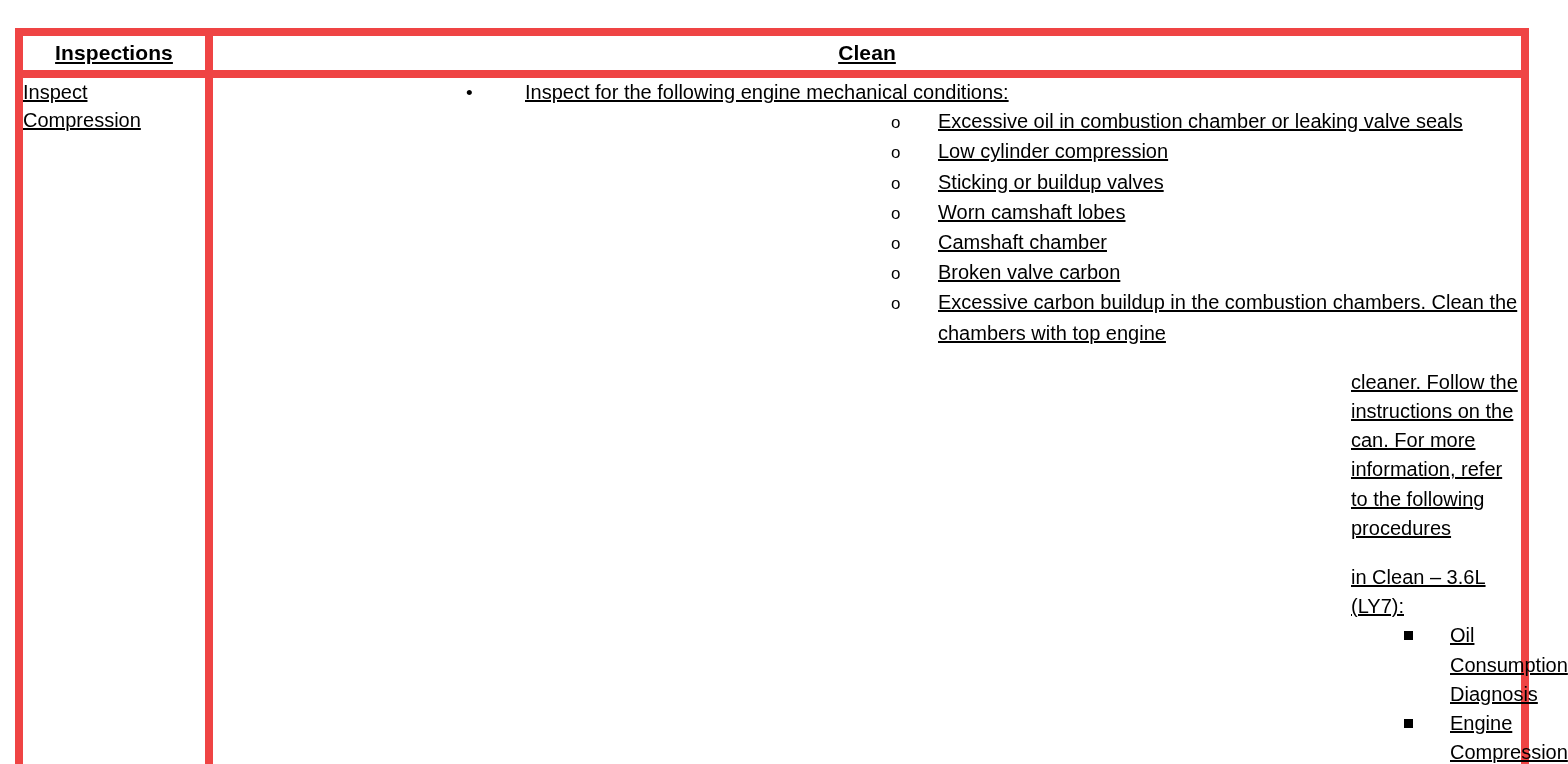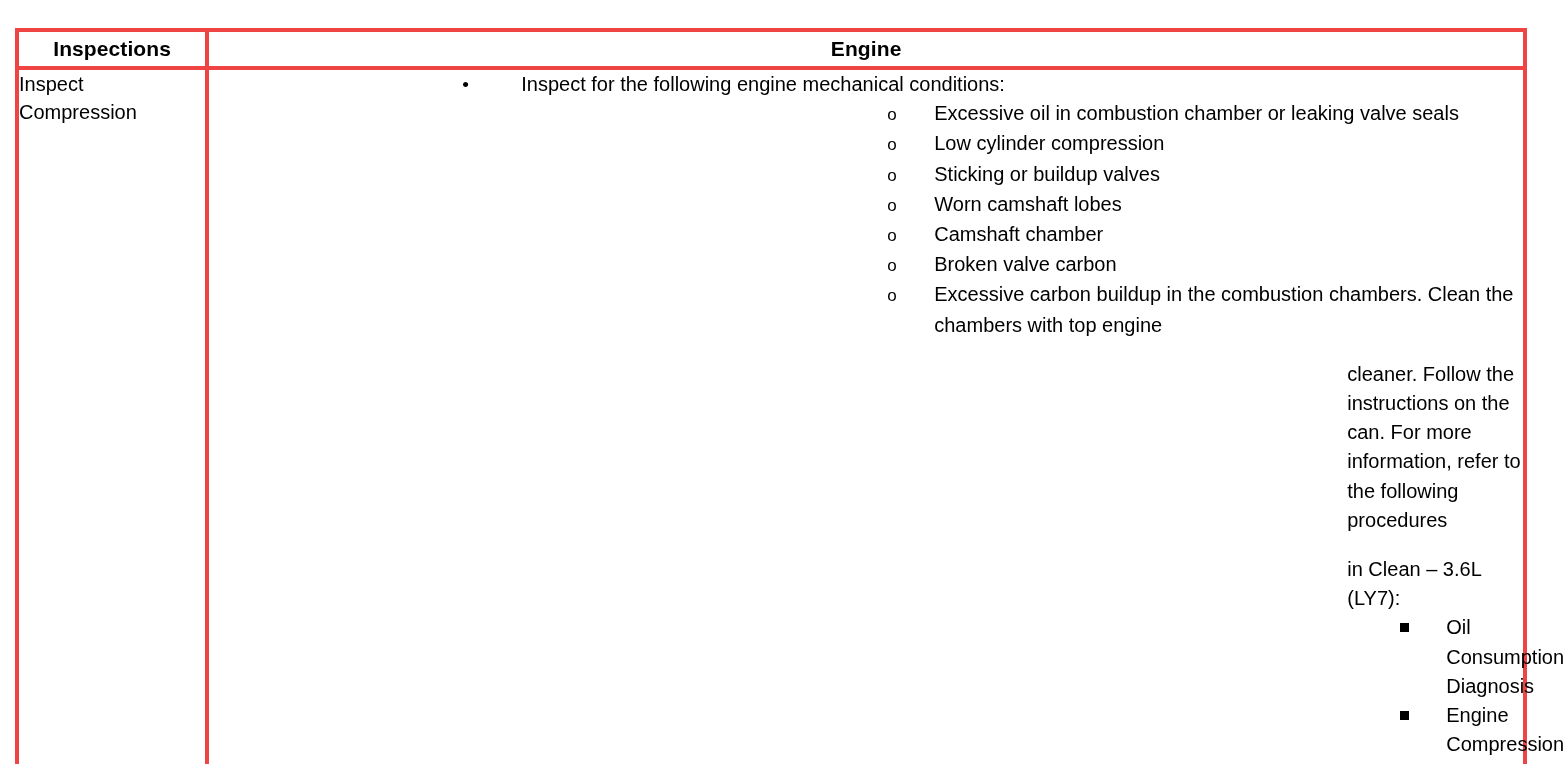--- a/index.html
+++ b/index.html
@@ -28,23 +28,24 @@
   .insp-table {
     position: absolute;
     left: 15px;
     top: 28px;
     width: 1512px;
     border-collapse: collapse;
     table-layout: fixed;
   }
   .insp-table td,
   .insp-table th {
-    border: 4px solid #ef4444;
+    border: 8px solid #ef4444;
     vertical-align: top;
     padding: 0;
+    text-decoration: underline;
   }
 
   .col-inspections { width: 190px; }
   .col-action { width: 1316px; }
 
   
   .hdr {
     height: 34px;
     text-align: center;
     font-weight: bold;
@@ -161,21 +162,21 @@
 <div class="sheet">
 
   <table class="insp-table">
     <colgroup>
       <col class="col-inspections">
       <col class="col-action">
     </colgroup>
     <thead>
       <tr>
         <th class="hdr hdr-inspections">Inspections</th>
-        <th class="hdr hdr-action">Engine</th>
+        <th class="hdr hdr-action">Clean</th>
       </tr>
     </thead>
     <tbody>
       <tr>
 
         <td class="cell-inspections">
           <div class="line">Inspect</div>
           <div class="line">Compression</div>
         </td>
 

